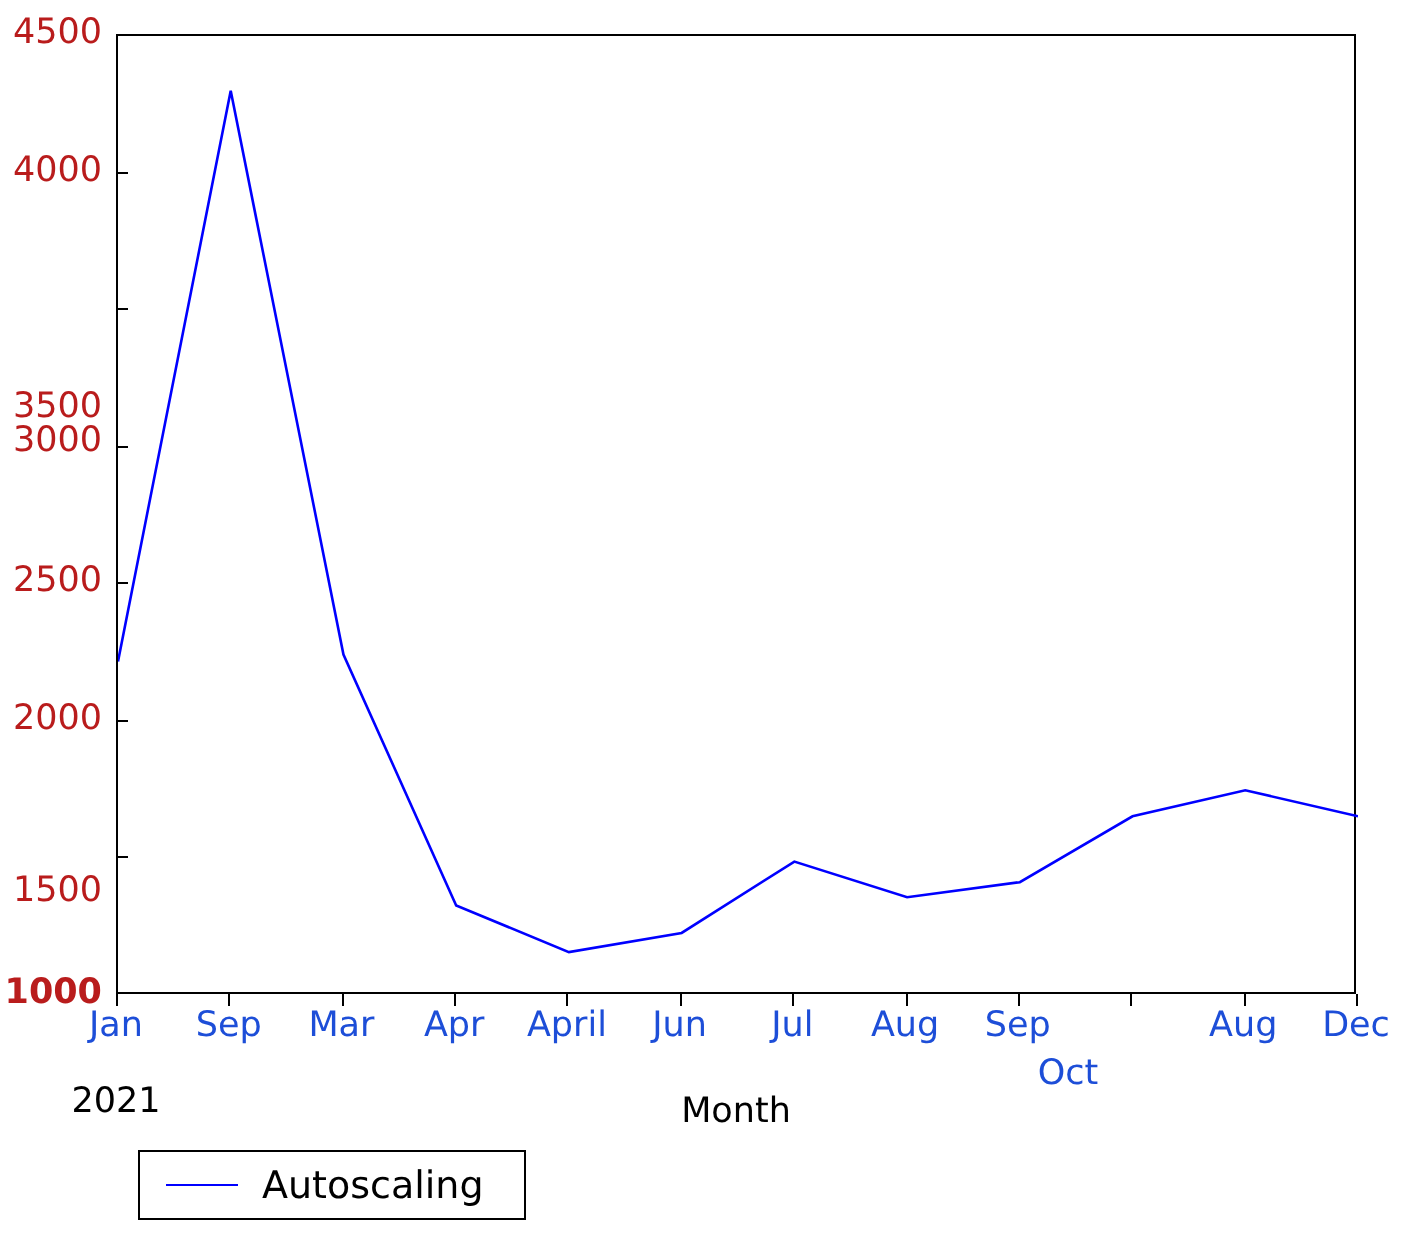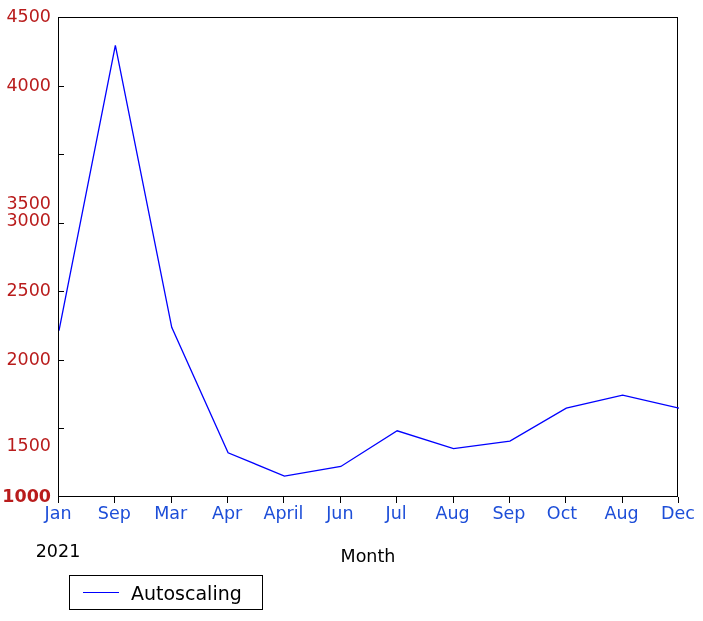--- a/index.html
+++ b/index.html
@@ -182,21 +182,21 @@
       <div class="x-tick-label" style="left: 58px;">Jan</div>
       <div class="x-tick-sublabel" style="left: 58px; margin-top: 16px;">2021</div>
       <div class="x-tick-label" style="left: 114.364px;">Sep</div>
       <div class="x-tick-label" style="left: 170.727px;">Mar</div>
       <div class="x-tick-label" style="left: 227.091px;">Apr</div>
       <div class="x-tick-label" style="left: 283.455px;">April</div>
       <div class="x-tick-label" style="left: 339.818px;">Jun</div>
       <div class="x-tick-label" style="left: 396.182px;">Jul</div>
       <div class="x-tick-label" style="left: 452.545px;">Aug</div>
       <div class="x-tick-label" style="left: 508.909px;">Sep</div>
-      <div class="x-tick-label" style="left: 562px;">Oct</div>
+      <div class="x-tick-label" style="left: 534px; margin-top: 24px;">Oct</div>
       <div class="x-tick-label" style="left: 621.636px;">Aug</div>
       <div class="x-tick-label" style="left: 678px;">Dec</div>
     </div>
 
   <div id="plot-area">
     <svg id="data-svg" viewBox="0 0 620 480" preserveAspectRatio="none">
       <g id="series-group">
           <polyline points="0.00,312.69 56.36,27.43 112.73,309.26 169.09,434.74 225.45,458.06 281.82,448.46 338.18,412.80 394.55,430.63 450.91,423.09 507.27,390.17 563.64,377.14 620.00,390.17" fill="none" stroke="#0000ff" stroke-width="1.3" stroke-linejoin="miter" stroke-linecap="butt"></polyline>
         </g>
     </svg>

